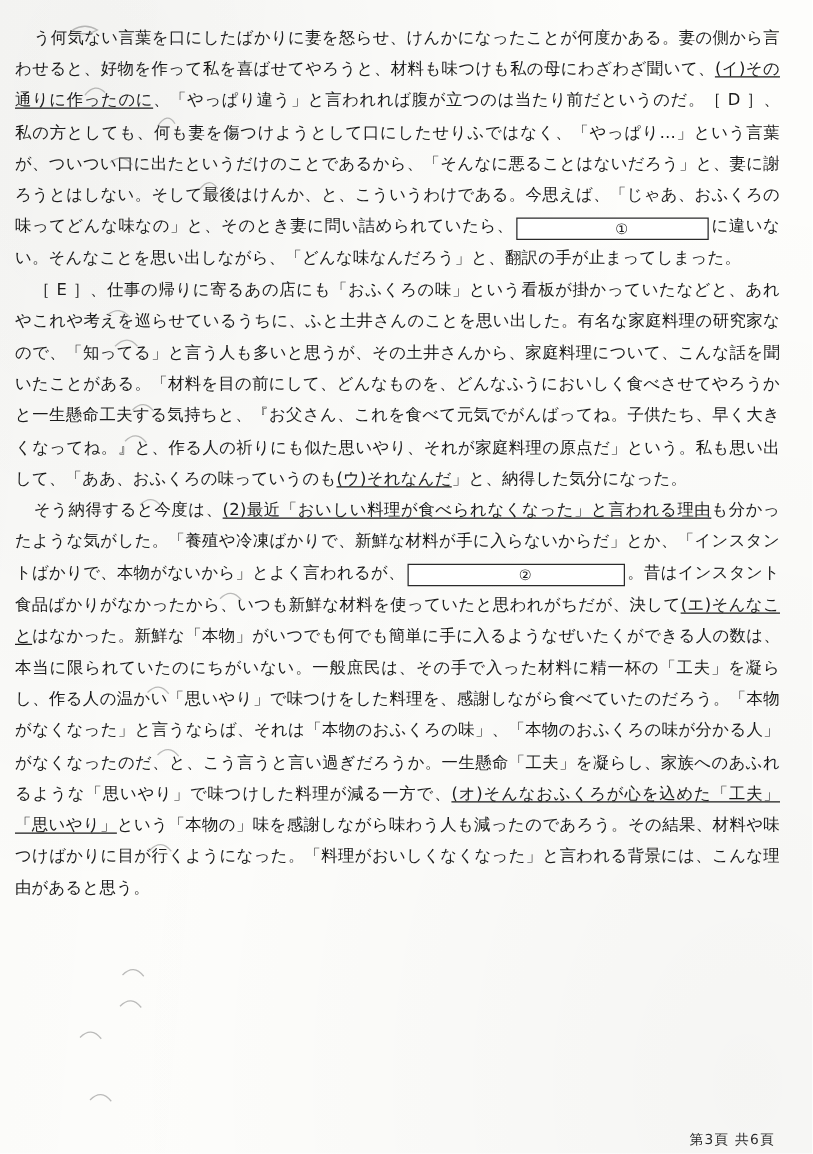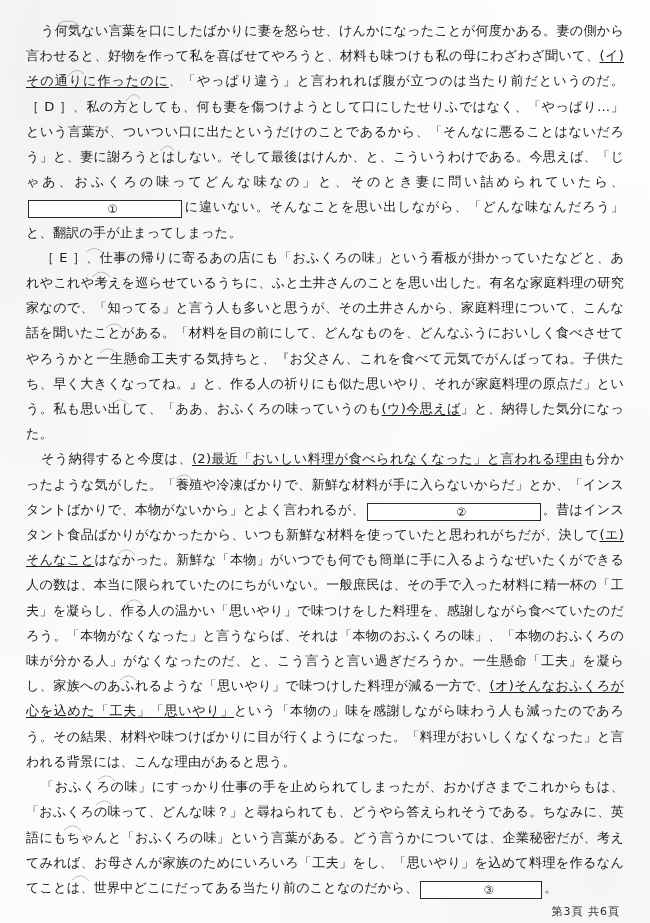--- a/index.html
+++ b/index.html
@@ -12,21 +12,21 @@
     height: 923px;
     font-family: "DejaVu Sans", sans-serif;
     overflow: hidden;
   }
   .page {
     position: relative;
     width: 650px;
     height: 923px;
     background: #fdfdfb;
     box-sizing: border-box;
-    padding: 18px 26px 0 26px;
+    padding: 18px 26px 0 12px;
   }
   
   .page:before {
     content: "";
     position: absolute;
     inset: 0;
     background:
       radial-gradient(ellipse at 12% 8%, rgba(0,0,0,0.035), rgba(0,0,0,0) 55%),
       radial-gradient(ellipse at 92% 94%, rgba(0,0,0,0.03), rgba(0,0,0,0) 60%),
       linear-gradient(95deg, rgba(0,0,0,0.012), rgba(0,0,0,0) 35%);
@@ -94,30 +94,27 @@
 
 <div class="page">
 
   <div class="body-text">
 
     <p class="para">
       <span>う何気ない言葉を口にしたばかりに妻を怒らせ、けんかになったことが何度かある。妻の側から言わせると、好物を作って私を喜ばせてやろうと、材料も味つけも私の母にわざわざ聞いて、</span><span class="ul">(イ)その通りに作ったのに</span><span>、「やっぱり違う」と言われれば腹が立つのは当たり前だというのだ。</span><span class="marker">［ D ］</span><span>、私の方としても、何も妻を傷つけようとして口にしたせりふではなく、「やっぱり…」という言葉が、ついつい口に出たというだけのことであるから、「そんなに悪ることはないだろう」と、妻に謝ろうとはしない。そして最後はけんか、と、こういうわけである。今思えば、「じゃあ、おふくろの味ってどんな味なの」と、そのとき妻に問い詰められていたら、</span><span class="ansbox">①</span><span>に違いない。そんなことを思い出しながら、「どんな味なんだろう」と、翻訳の手が止まってしまった。</span>
     </p>
 
     <p class="para">
-      <span class="marker">［ E ］</span><span>、仕事の帰りに寄るあの店にも「おふくろの味」という看板が掛かっていたなどと、あれやこれや考えを巡らせているうちに、ふと土井さんのことを思い出した。有名な家庭料理の研究家なので、「知ってる」と言う人も多いと思うが、その土井さんから、家庭料理について、こんな話を聞いたことがある。「材料を目の前にして、どんなものを、どんなふうにおいしく食べさせてやろうかと一生懸命工夫する気持ちと、『お父さん、これを食べて元気でがんばってね。子供たち、早く大きくなってね。』と、作る人の祈りにも似た思いやり、それが家庭料理の原点だ」という。私も思い出して、「ああ、おふくろの味っていうのも</span><span class="ul">(ウ)今思えば</span><span>」と、納得した気分になった。</span>
+      <span class="marker">［ E ］</span><span>、仕事の帰りに寄るあの店にも「おふくろの味」という看板が掛かっていたなどと、あれやこれや考えを巡らせているうちに、ふと土井さんのことを思い出した。有名な家庭料理の研究家なので、「知ってる」と言う人も多いと思うが、その土井さんから、家庭料理について、こんな話を聞いたことがある。「材料を目の前にして、どんなものを、どんなふうにおいしく食べさせてやろうかと一生懸命工夫する気持ちと、『お父さん、これを食べて元気でがんばってね。子供たち、早く大きくなってね。』と、作る人の祈りにも似た思いやり、それが家庭料理の原点だ」という。私も思い出して、「ああ、おふくろの味っていうのも</span><span class="ul">(ウ)それなんだ</span><span>」と、納得した気分になった。</span>
     </p>
 
     <p class="para">
       <span>そう納得すると今度は、</span><span class="ul">(2)最近「おいしい料理が食べられなくなった」と言われる理由</span><span>も分かったような気がした。「養殖や冷凍ばかりで、新鮮な材料が手に入らないからだ」とか、「インスタントばかりで、本物がないから」とよく言われるが、</span><span class="ansbox wide">②</span><span>。昔はインスタント食品ばかりがなかったから、いつも新鮮な材料を使っていたと思われがちだが、決して</span><span class="ul">(エ)そんなこと</span><span>はなかった。新鮮な「本物」がいつでも何でも簡単に手に入るようなぜいたくができる人の数は、本当に限られていたのにちがいない。一般庶民は、その手で入った材料に精一杯の「工夫」を凝らし、作る人の温かい「思いやり」で味つけをした料理を、感謝しながら食べていたのだろう。「本物がなくなった」と言うならば、それは「本物のおふくろの味」、「本物のおふくろの味が分かる人」がなくなったのだ、と、こう言うと言い過ぎだろうか。一生懸命「工夫」を凝らし、家族へのあふれるような「思いやり」で味つけした料理が減る一方で、</span><span class="ul">(オ)そんなおふくろが心を込めた「工夫」「思いやり」</span><span>という「本物の」味を感謝しながら味わう人も減ったのであろう。その結果、材料や味つけばかりに目が行くようになった。「料理がおいしくなくなった」と言われる背景には、こんな理由があると思う。</span>
     </p>
 
-    <p class="para">
-      <span>「おふくろの味」にすっかり仕事の手を止められてしまったが、おかげさまでこれからもは、「おふくろの味って、どんな味？」と尋ねられても、どうやら答えられそうである。ちなみに、英語にもちゃんと「おふくろの味」という言葉がある。どう言うかについては、企業秘密だが、考えてみれば、お母さんが家族のためにいろいろ「工夫」をし、「思いやり」を込めて料理を作るなんてことは、世界中どこにだってある当たり前のことなのだから、</span><span class="ansbox narrow">③</span><span>。</span>
-    </p>
 
   </div>
 
   <svg class="scribble" width="650" height="923" viewBox="0 0 650 923" style="left:0;top:0;opacity:0.45">
     <g stroke="#6b6b6b" stroke-width="1" fill="none">
       <path d="M58 24 q10 -6 20 0 q-12 6 -20 0"></path>
       <path d="M68 76 q8 -10 16 -2"></path>
       <path d="M126 101 q8 -12 14 -2"></path>
       <path d="M88 130 q10 -8 18 2"></path>
       <path d="M160 151 q8 -10 14 0"></path>

